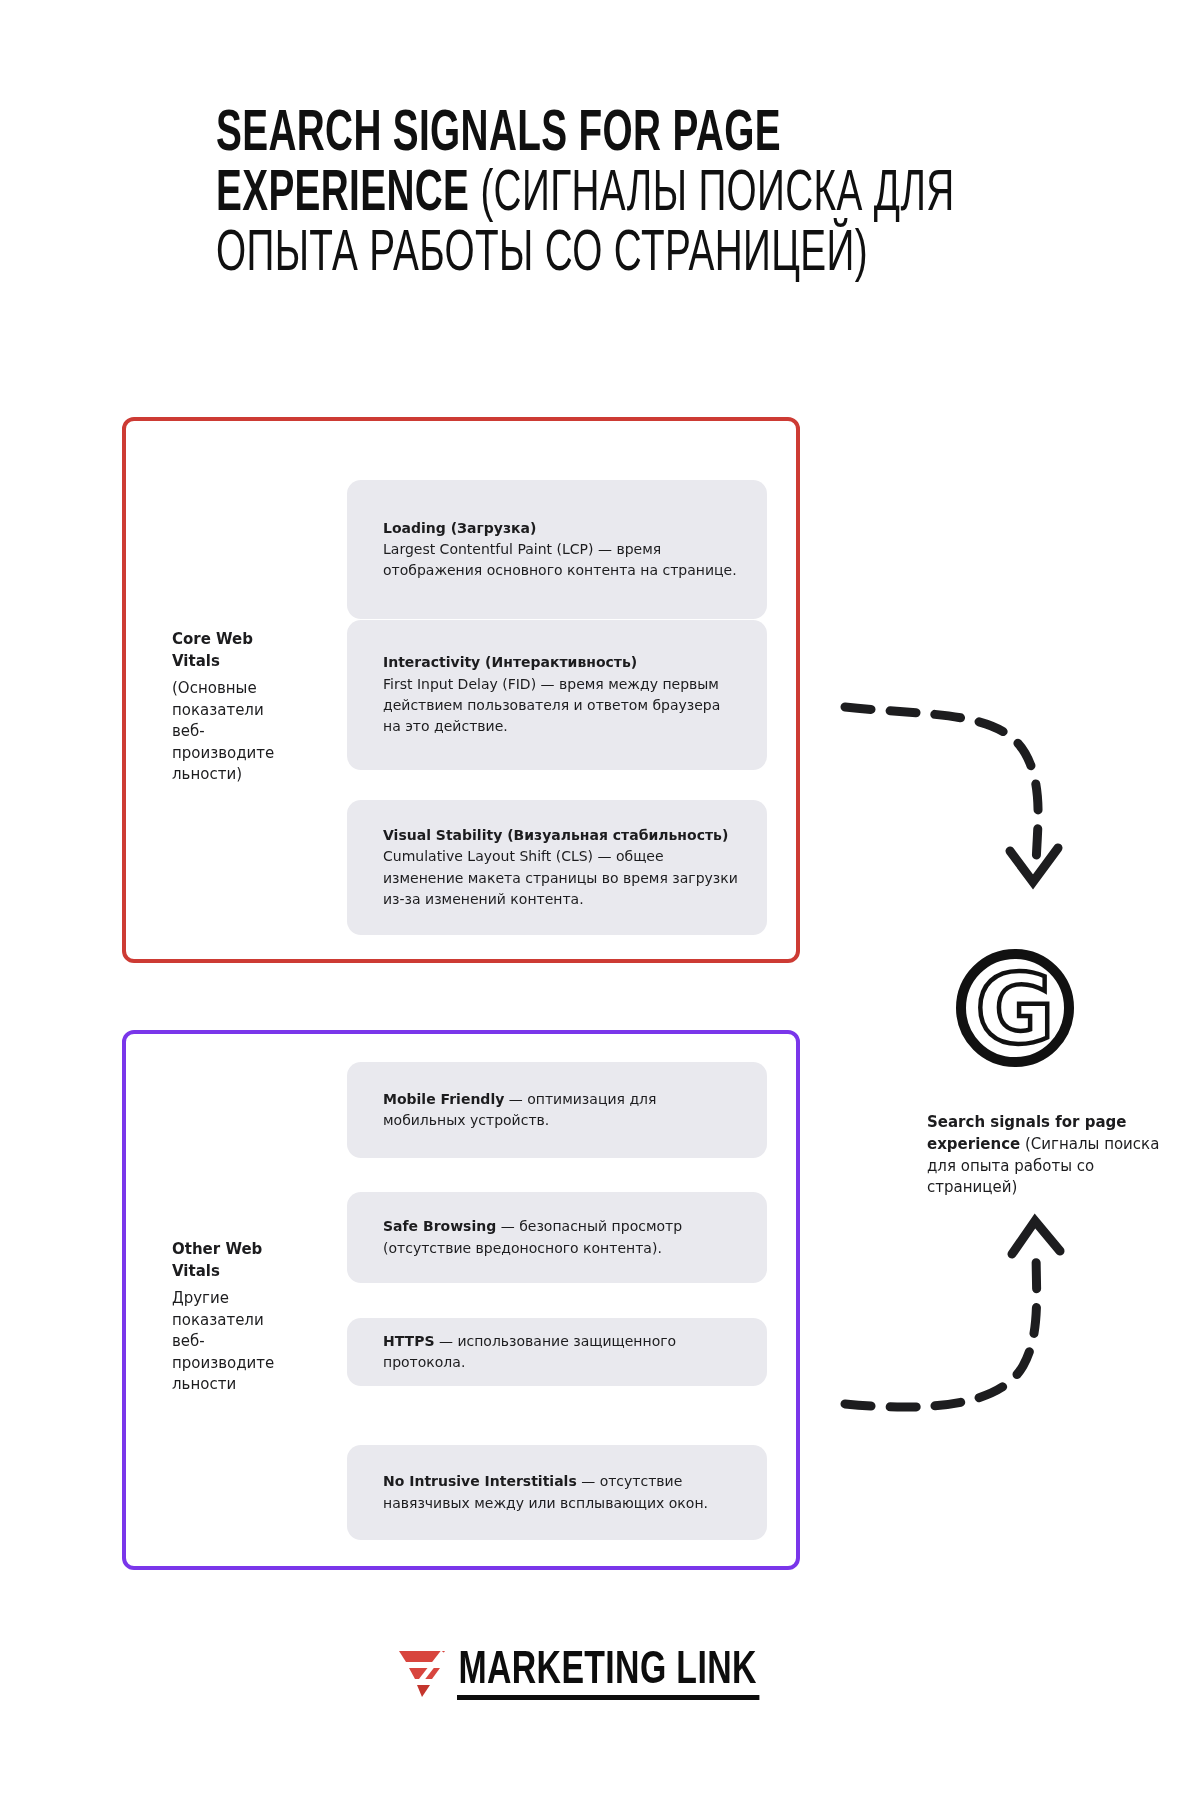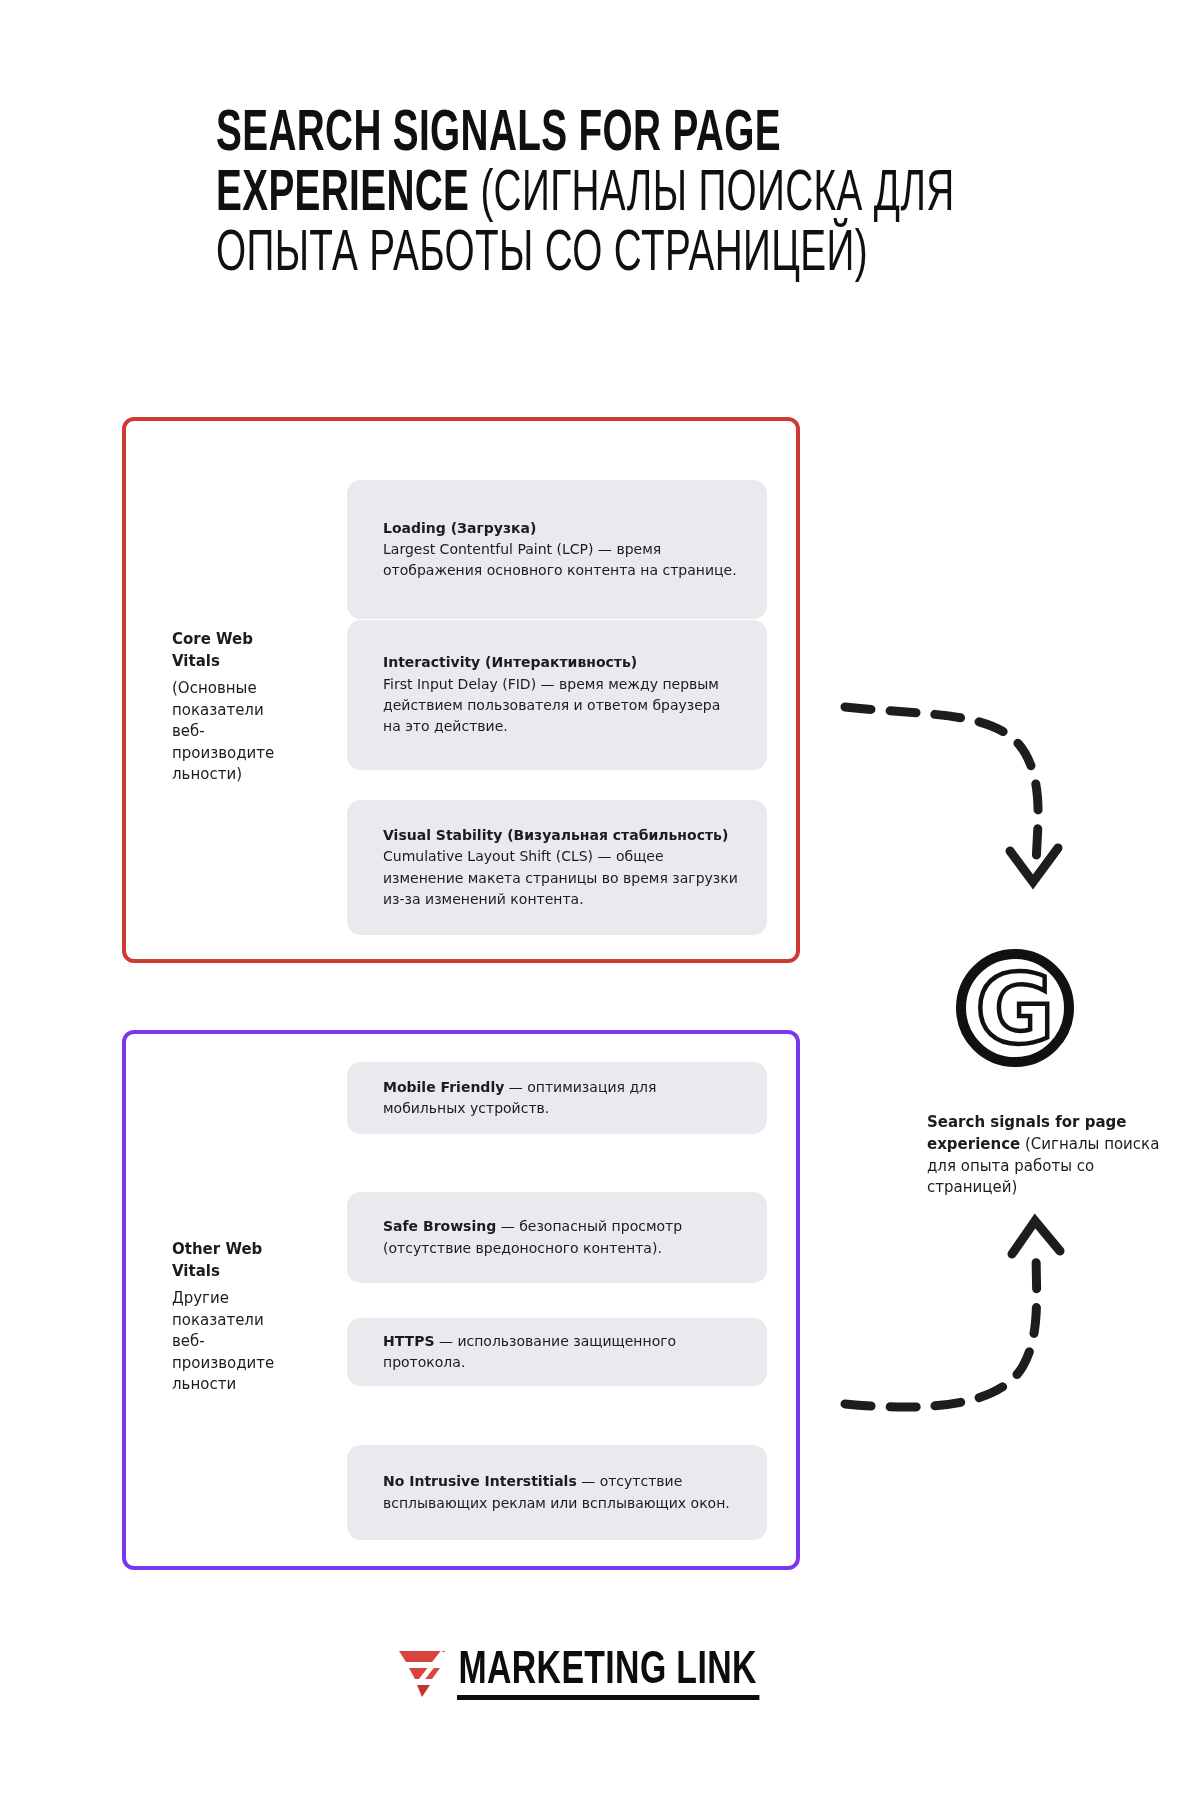--- a/index.html
+++ b/index.html
@@ -29,21 +29,21 @@
 
   
   .card{position:absolute;left:347px;width:420px;background:var(--cardbg);border-radius:14px;
         box-sizing:border-box;display:flex;flex-direction:column;justify-content:center;
         padding:10px 26px 10px 36px;font-size:14px;line-height:1.52;}
   .card .h{font-weight:bold;}
   .card .b{font-weight:bold;}
   .c1{top:448px;height:139px;margin-top:32px;}
   .c2{top:620px;height:150px;}
   .c3{top:800px;height:135px;}
-  .c4{top:1062px;height:72px;}
+  .c4{top:1062px;height:96px;}
   .c5{top:1192px;height:91px;justify-content:center;}
   .c6{top:1318px;height:68px;}
   .c7{top:1445px;height:95px;}
 
   
   .overlay{position:absolute;left:0;top:0;width:1200px;height:1800px;pointer-events:none;}
   .g-caption{position:absolute;left:927px;top:1112px;width:250px;font-size:15px;line-height:1.45;}
   .g-caption .b{font-weight:bold;}
 
   
@@ -102,21 +102,21 @@
   <div class="card c4">
     <div class="t"><span class="b">Mobile Friendly</span><span> — оптимизация для мобильных устройств.</span></div>
   </div>
   <div class="card c5">
     <div class="t"><span class="b">Safe Browsing</span><span> — безопасный просмотр (отсутствие вредоносного контента).</span></div>
   </div>
   <div class="card c6">
     <div class="t"><span class="b">HTTPS</span><span> — использование защищенного протокола.</span></div>
   </div>
   <div class="card c7">
-    <div class="t"><span class="b">No Intrusive Interstitials</span><span> — отсутствие всплывающих реклам или всплывающих окон.</span></div>
+    <div class="t"><span class="b">No Intrusive Interstitials</span><span> — отсутствие навязчивых между или всплывающих окон.</span></div>
   </div>
 
   <svg class="overlay" viewBox="0 0 1200 1800" xmlns="http://www.w3.org/2000/svg">
 
     <g stroke="#1d1d1f" stroke-width="9" fill="none" stroke-linecap="round">
       <path d="M845 707 C 930 716 1000 710 1025 753 C 1044 786 1037 828 1036 866" stroke-dasharray="26 19"></path>
       <path d="M1010 851 L1033 882 L1058 848"></path>
     </g>
 
     <g stroke="#1d1d1f" stroke-width="9" fill="none" stroke-linecap="round">

